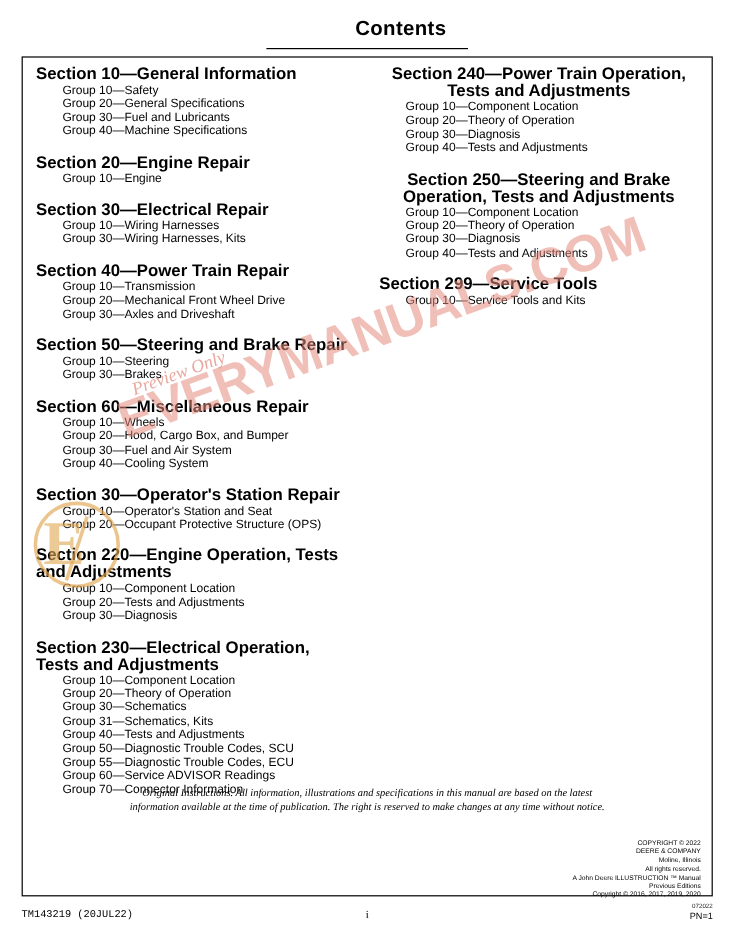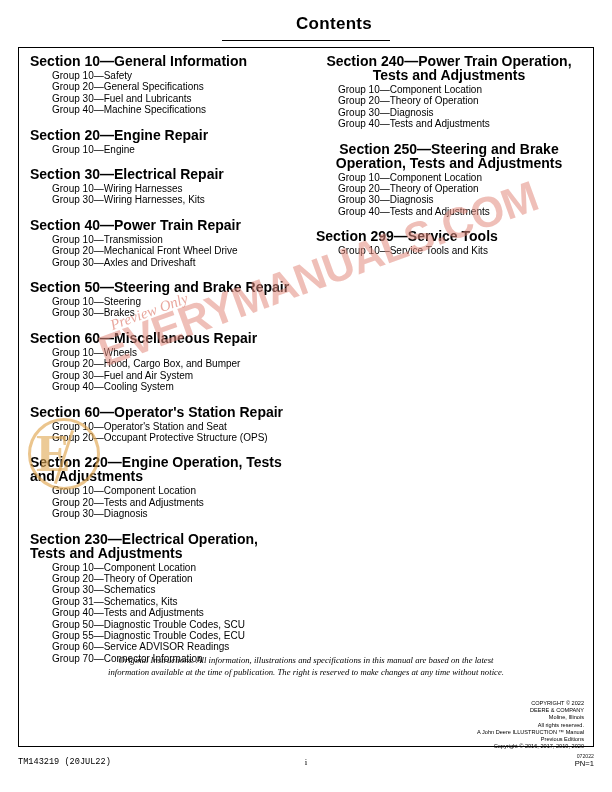--- a/index.html
+++ b/index.html
@@ -241,21 +241,21 @@
           <div class="grp">Group 30—Brakes</div>
         </div>
         <div class="sec">
           <div class="sec-head">Section 60—Miscellaneous Repair</div>
           <div class="grp">Group 10—Wheels</div>
           <div class="grp">Group 20—Hood, Cargo Box, and Bumper</div>
           <div class="grp">Group 30—Fuel and Air System</div>
           <div class="grp">Group 40—Cooling System</div>
         </div>
         <div class="sec">
-          <div class="sec-head">Section 60—Operator's Station Repair</div>
+          <div class="sec-head">Section 30—Operator's Station Repair</div>
           <div class="grp">Group 10—Operator's Station and Seat</div>
           <div class="grp">Group 20—Occupant Protective Structure (OPS)</div>
         </div>
         <div class="sec">
           <div class="sec-head">Section 220—Engine Operation, Tests and Adjustments</div>
           <div class="grp">Group 10—Component Location</div>
           <div class="grp">Group 20—Tests and Adjustments</div>
           <div class="grp">Group 30—Diagnosis</div>
         </div>
         <div class="sec">

